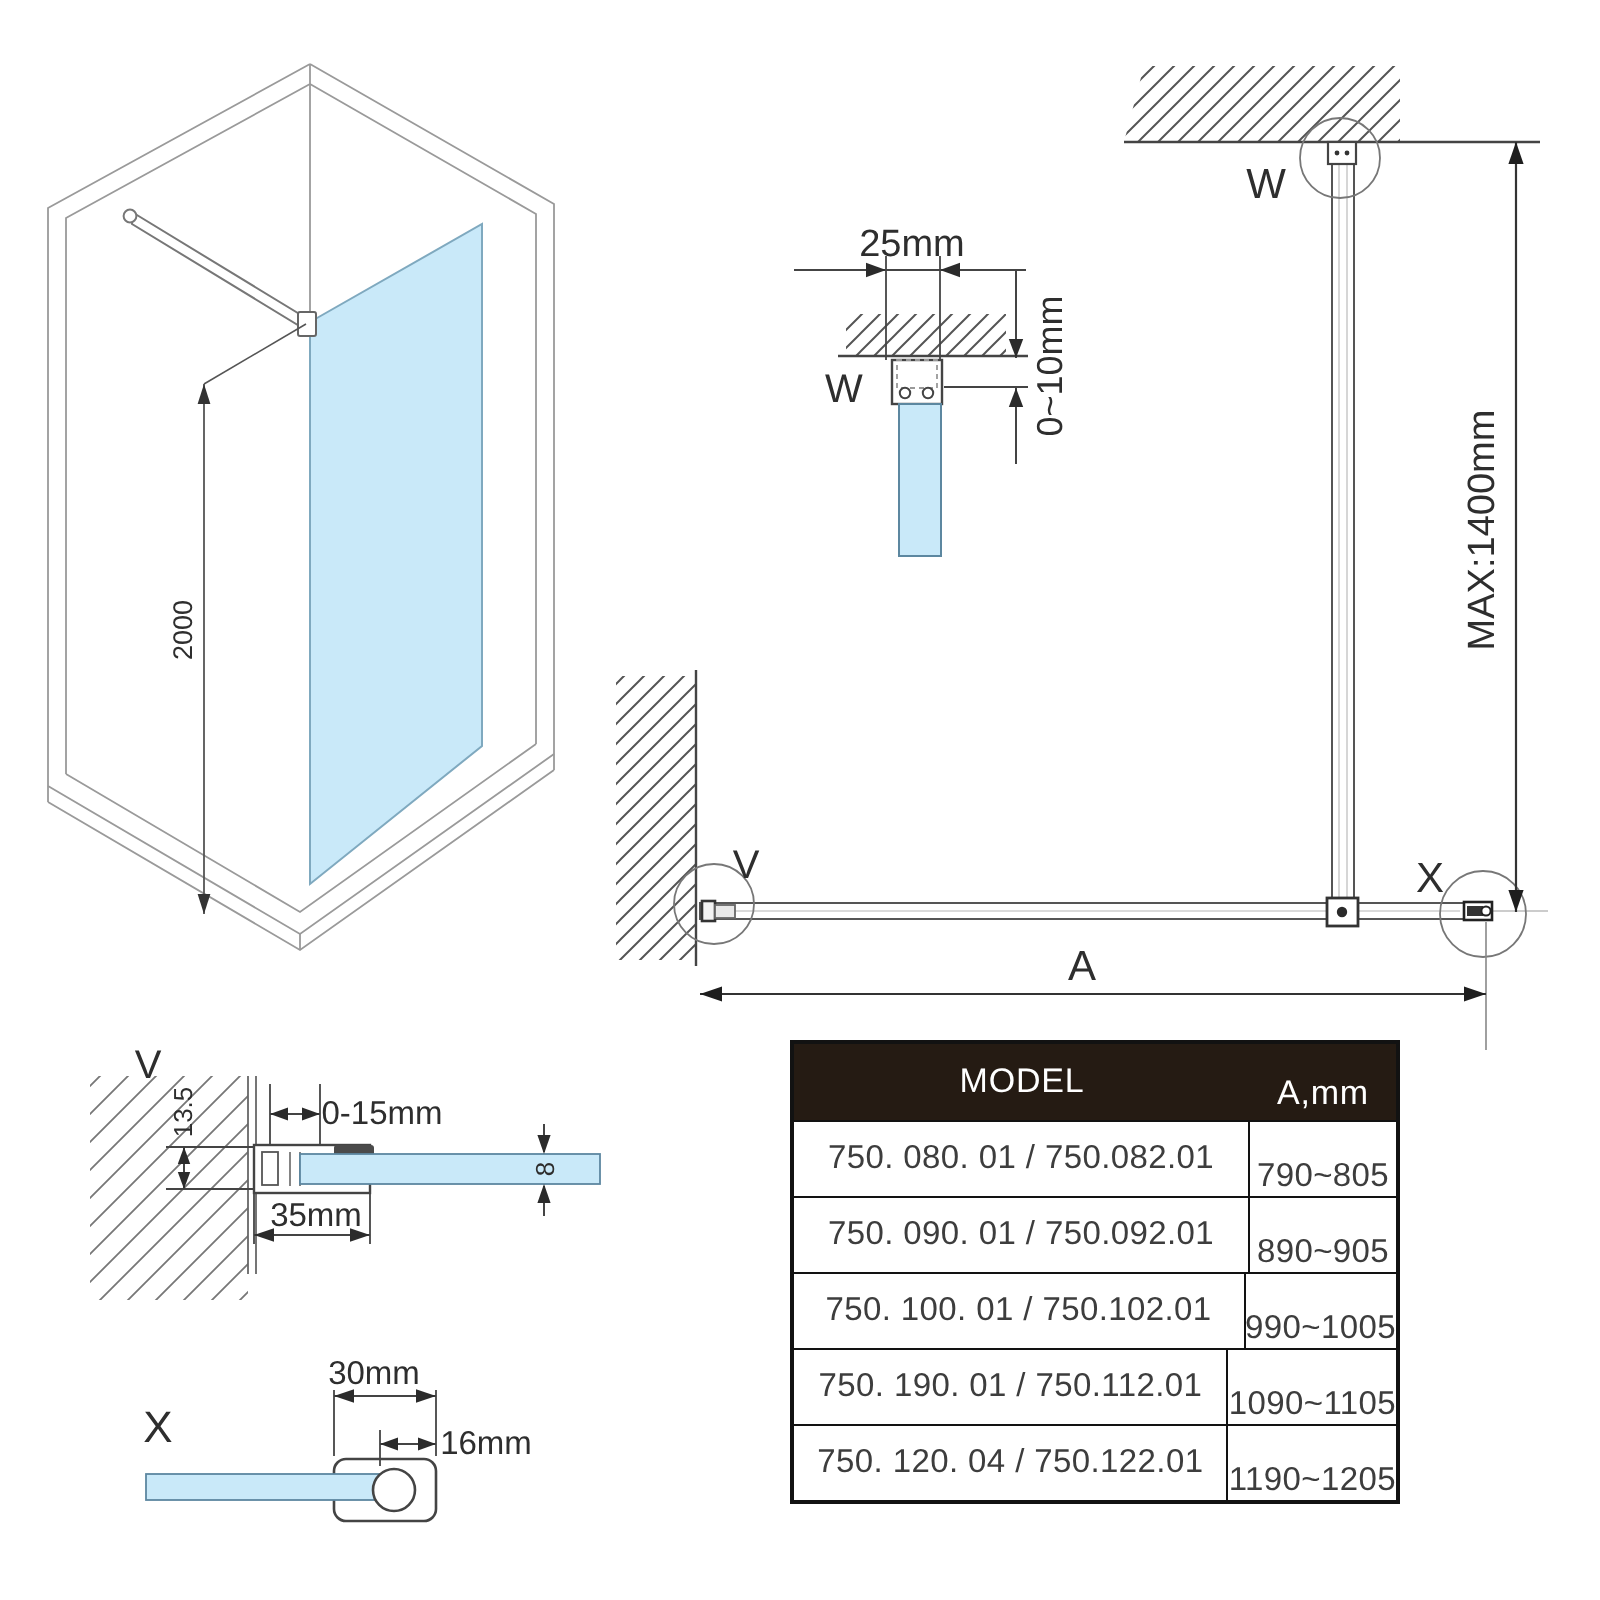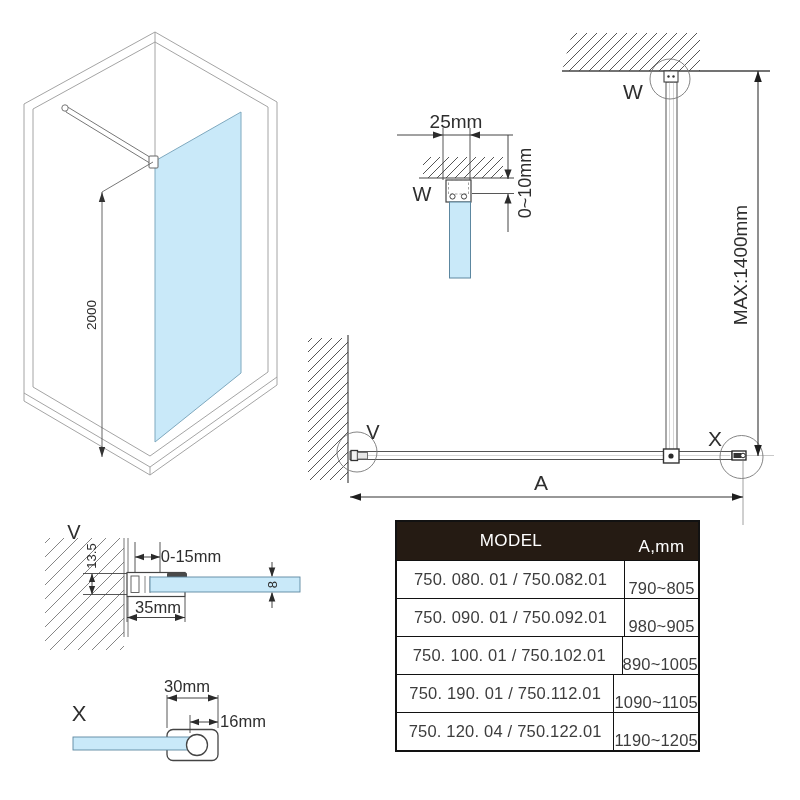--- a/index.html
+++ b/index.html
@@ -246,25 +246,25 @@
   <div class="spec-header">
     <div class="c1">MODEL</div>
     <div class="c2">A,mm</div>
   </div>
   <div class="spec-row">
     <div class="c1">750. 080. 01 / 750.082.01</div>
     <div class="c2">790~805</div>
   </div>
   <div class="spec-row">
     <div class="c1">750. 090. 01 / 750.092.01</div>
-    <div class="c2">980~905</div>
+    <div class="c2">890~905</div>
   </div>
   <div class="spec-row">
     <div class="c1">750. 100. 01 / 750.102.01</div>
-    <div class="c2">890~1005</div>
+    <div class="c2">990~1005</div>
   </div>
   <div class="spec-row">
     <div class="c1">750. 190. 01 / 750.112.01</div>
     <div class="c2">1090~1105</div>
   </div>
   <div class="spec-row">
     <div class="c1">750. 120. 04 / 750.122.01</div>
     <div class="c2">1190~1205</div>
   </div>
 </div>

